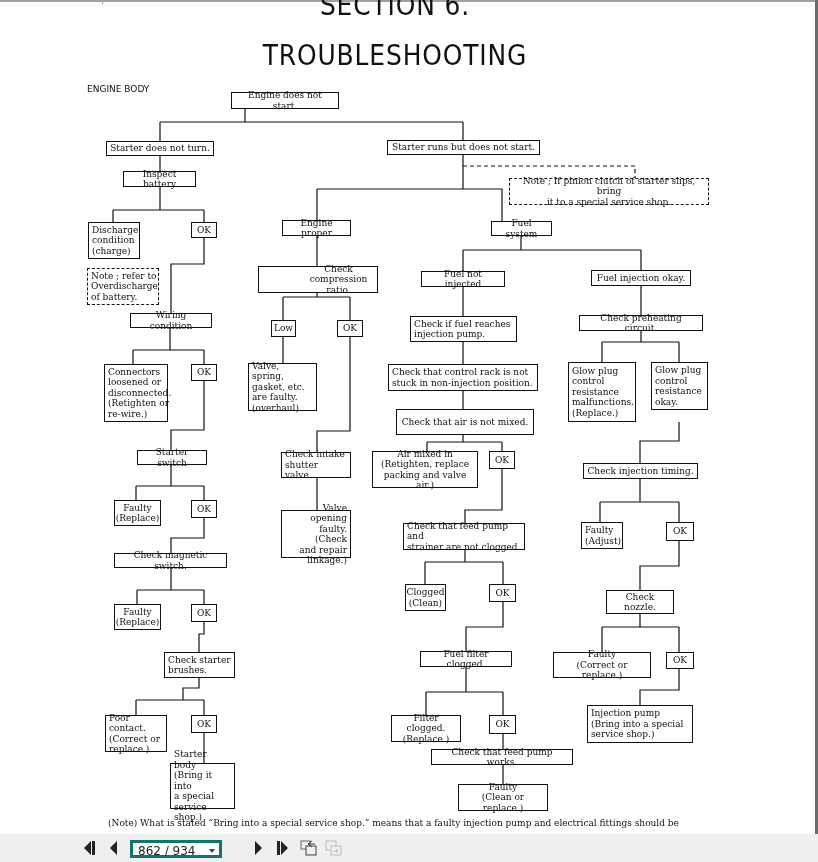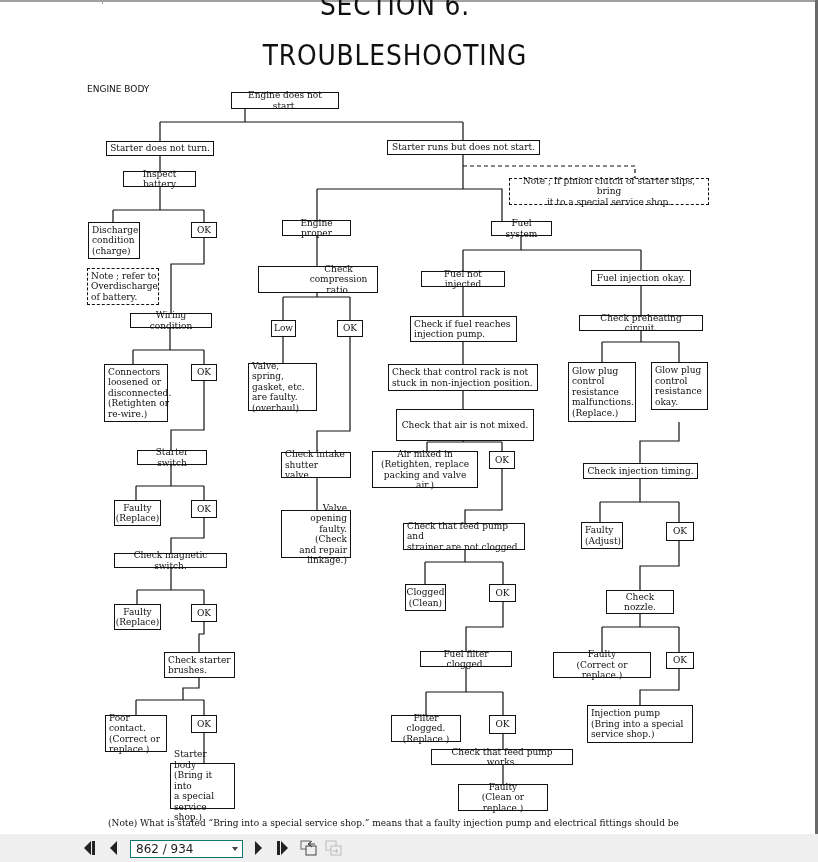--- a/index.html
+++ b/index.html
@@ -36,22 +36,22 @@
   .box.dashed { border: 1px dashed #111; }
 
   #footnote { position: absolute; left: 108px; top: 818px; font-size: 9px; color: #111; white-space: nowrap; }
 
   #toolbar {
     position: absolute; left: 0; top: 834px; width: 818px; height: 28px; background: #efefef;
   }
   .tb-btn { position: absolute; top: 6px; height: 16px; cursor: pointer; }
   .tb-btn svg { display: block; }
   #page-select {
-    position: absolute; left: 130px; top: 6px; width: 113px; height: 18px; background: #fff;
-    border: 1px solid #0f766e; box-sizing: border-box; font-family: "DejaVu Sans", sans-serif;
+    position: absolute; left: 130px; top: 6px; width: 92px; height: 18px; background: #fff;
+    border: 3px solid #0f766e; box-sizing: border-box; font-family: "DejaVu Sans", sans-serif;
     font-size: 12px; color: #222; padding-left: 5px; line-height: 16px;
   }
   #page-select-arrow { position: absolute; right: 4px; top: 6px; width: 0; height: 0; border-left: 3px solid transparent; border-right: 3px solid transparent; border-top: 4px solid #444; }
 </style>
 </head>
 <body>
 
 <div id="viewer">
   <div id="top-border"></div>
   <div id="top-border-tick"></div>
@@ -157,21 +157,21 @@
 faulty. (Check
 and repair
 linkage.)</div>
 
     <div class="box c" style="left:491px;top:221px;width:61px;height:15px;">Fuel system</div>
     <div class="box c" style="left:421px;top:271px;width:84px;height:16px;">Fuel not injected</div>
     <div class="box" style="left:410px;top:316px;width:107px;height:26px;">Check if fuel reaches
 injection pump.</div>
     <div class="box" style="left:388px;top:364px;width:150px;height:27px;">Check that control rack is not
 stuck in non-injection position.</div>
-    <div class="box c" style="left:396px;top:409px;width:138px;height:32px;">Check that air is not mixed.</div>
+    <div class="box c" style="left:396px;top:409px;width:138px;height:26px;">Check that air is not mixed.</div>
     <div class="box c" style="left:372px;top:451px;width:106px;height:37px;">Air mixed in
 (Retighten, replace
 packing and valve air.)</div>
     <div class="box c" style="left:489px;top:451px;width:26px;height:18px;">OK</div>
     <div class="box" style="left:403px;top:523px;width:122px;height:27px;">Check that feed pump and
 strainer are not clogged.</div>
     <div class="box c" style="left:405px;top:584px;width:41px;height:27px;">Clogged
 (Clean)</div>
     <div class="box c" style="left:489px;top:584px;width:27px;height:18px;">OK</div>
     <div class="box c" style="left:420px;top:651px;width:92px;height:16px;">Fuel filter clogged.</div>

